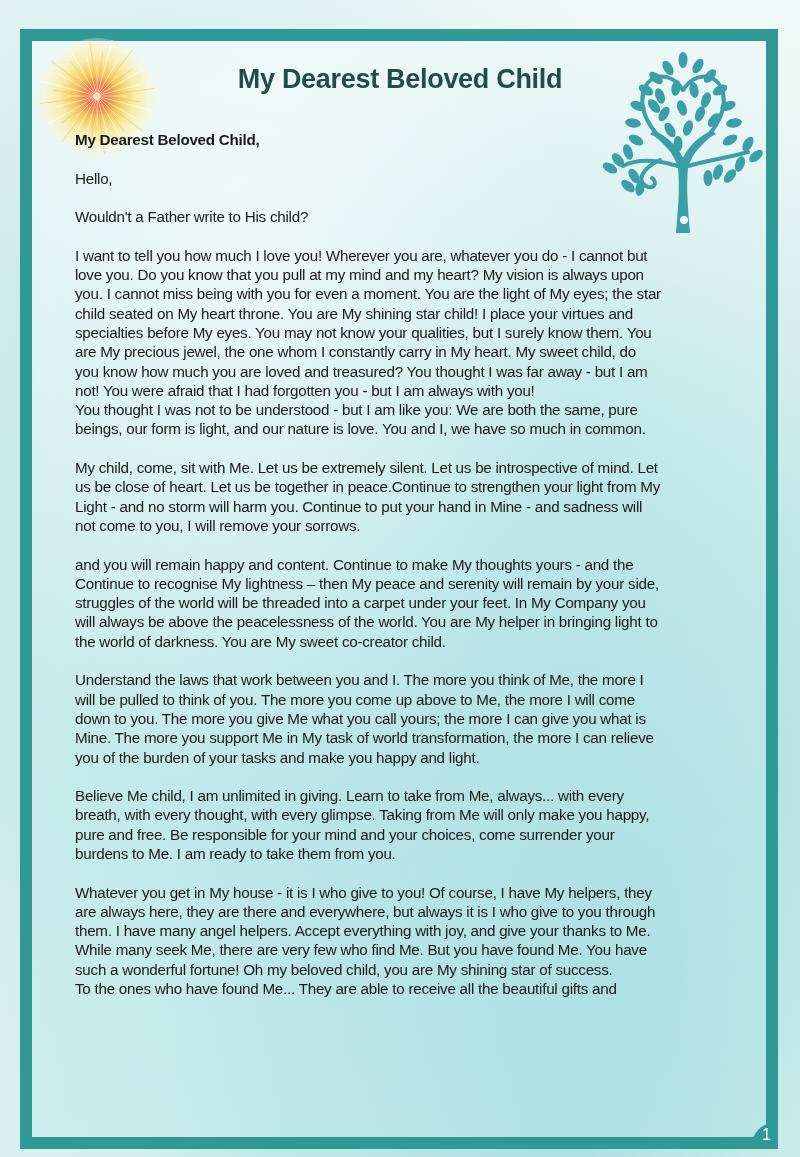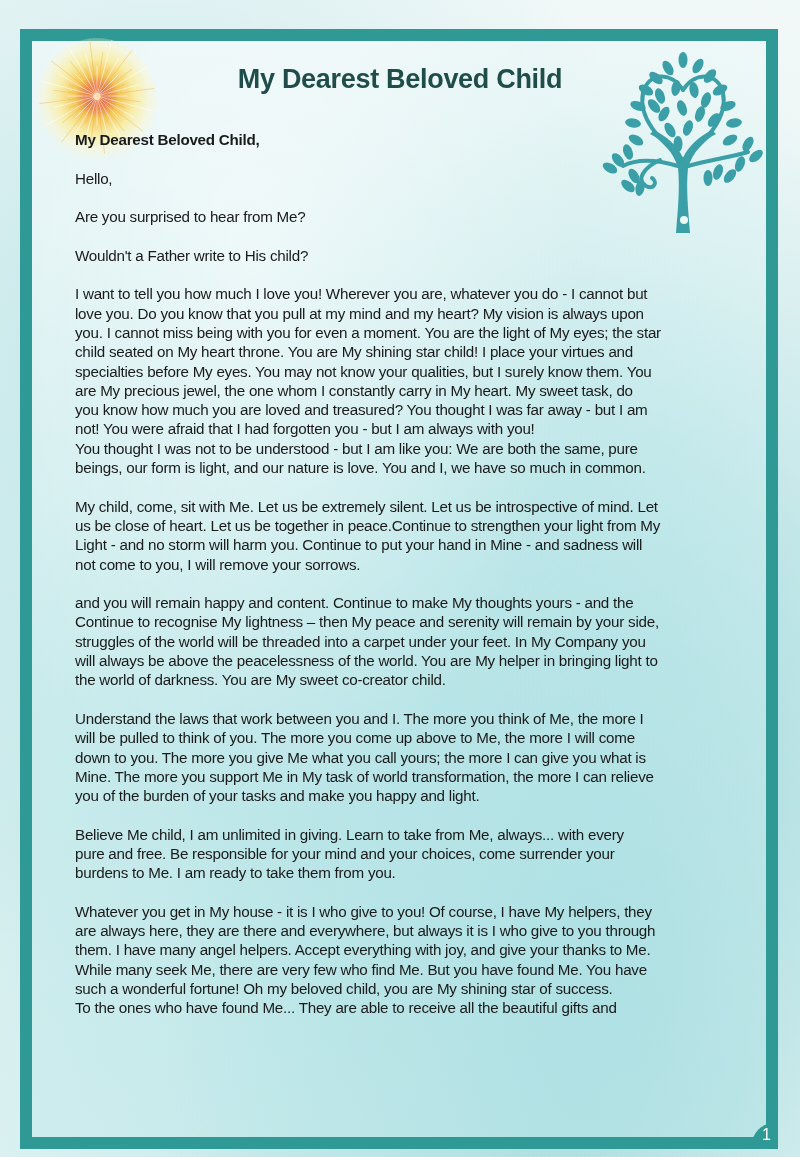--- a/index.html
+++ b/index.html
@@ -231,32 +231,29 @@
   <circle cx="86" cy="172" r="4" fill="#ffffff" opacity="0.9"></circle>
 </svg>
 
 <div class="letter">
   <p class="greeting">My Dearest Beloved Child,</p>
   <div id="paragraphs">
       <p>
         <span class="line">Hello,</span>
       </p>
       <p>
-        <span class="line">Are you surprised to hear from Me?</span>
-      </p>
-      <p>
         <span class="line">Wouldn't a Father write to His child?</span>
       </p>
       <p>
         <span class="line">I want to tell you how much I love you!  Wherever you are, whatever you do - I cannot but</span>
         <span class="line">love you.  Do you know that you pull at my mind and my heart?  My vision is always upon</span>
         <span class="line">you.  I cannot miss being with you for even a moment. You are the light of My eyes; the star</span>
         <span class="line">child seated on My heart throne.  You are My shining star child! I place your virtues and</span>
         <span class="line">specialties before My eyes. You may not know your qualities, but I surely know them. You</span>
-        <span class="line">are My precious jewel, the one whom I constantly carry in My heart.  My sweet task, do</span>
+        <span class="line">are My precious jewel, the one whom I constantly carry in My heart.  My sweet child, do</span>
         <span class="line">you know how much you are loved and treasured? You thought I was far away - but I am</span>
         <span class="line">not! You were afraid that I had forgotten you - but I am always with you!</span>
         <span class="line">You thought I was not to be understood - but I am like you: We are both the same, pure</span>
         <span class="line">beings, our form is light, and our nature is love.  You and I, we have so much in common.</span>
       </p>
       <p>
         <span class="line">My child, come, sit with Me. Let us be extremely silent.  Let us be introspective of mind.  Let</span>
         <span class="line">us be close of heart.  Let us be together in peace.Continue to strengthen your light from My</span>
         <span class="line">Light - and no storm will harm you. Continue to put your hand in Mine - and sadness will</span>
         <span class="line">not come to you, I will remove your sorrows.</span>
@@ -270,20 +267,21 @@
       </p>
       <p>
         <span class="line">Understand the laws that work between you and I. The more you think of Me, the more I</span>
         <span class="line">will be pulled to think of you. The more you come up above to Me, the more I will come</span>
         <span class="line">down to you. The more you give Me what you call yours; the more I can give you what is</span>
         <span class="line">Mine. The more you support Me in My task of world transformation, the more I can relieve</span>
         <span class="line">you of the burden of your tasks and make you happy and light.</span>
       </p>
       <p>
         <span class="line">Believe Me child, I am unlimited in giving. Learn to take from Me, always... with every</span>
+        <span class="line">breath, with every thought, with every glimpse. Taking from Me will only make you happy,</span>
         <span class="line">pure and free.  Be responsible for your mind and your choices, come surrender your</span>
         <span class="line">burdens to Me.  I am ready to take them from you.</span>
       </p>
       <p>
         <span class="line">Whatever you get in My house - it is I who give to you! Of course, I have My helpers, they</span>
         <span class="line">are always here, they are there and everywhere, but always it is I who give to you through</span>
         <span class="line">them.  I have many angel helpers.  Accept everything with joy, and give your thanks to Me.</span>
         <span class="line">While many seek Me, there are very few who find Me.  But you have found Me.  You have</span>
         <span class="line">such a wonderful fortune!  Oh my beloved child, you are My shining star of success.</span>
         <span class="line">To the ones who have found Me...  They are able to receive all the beautiful gifts and</span>

